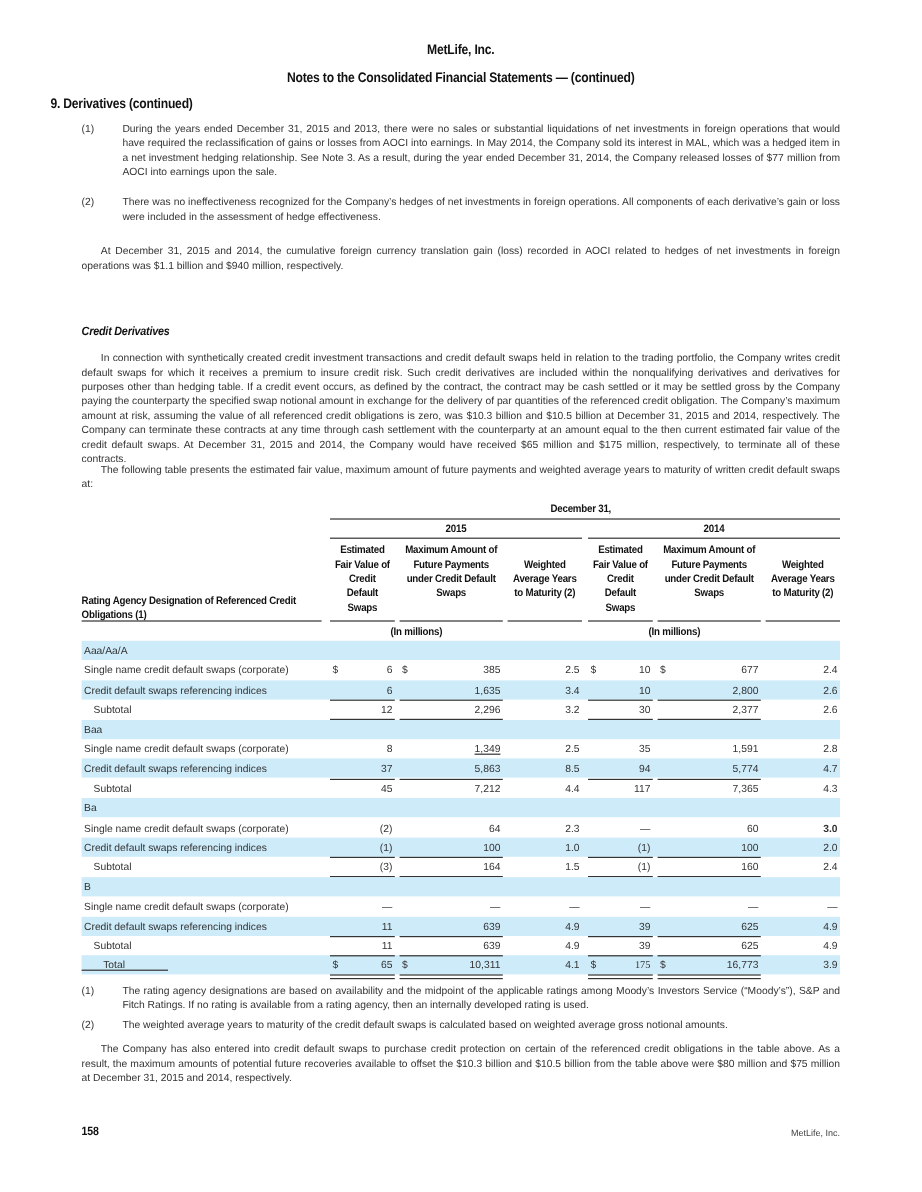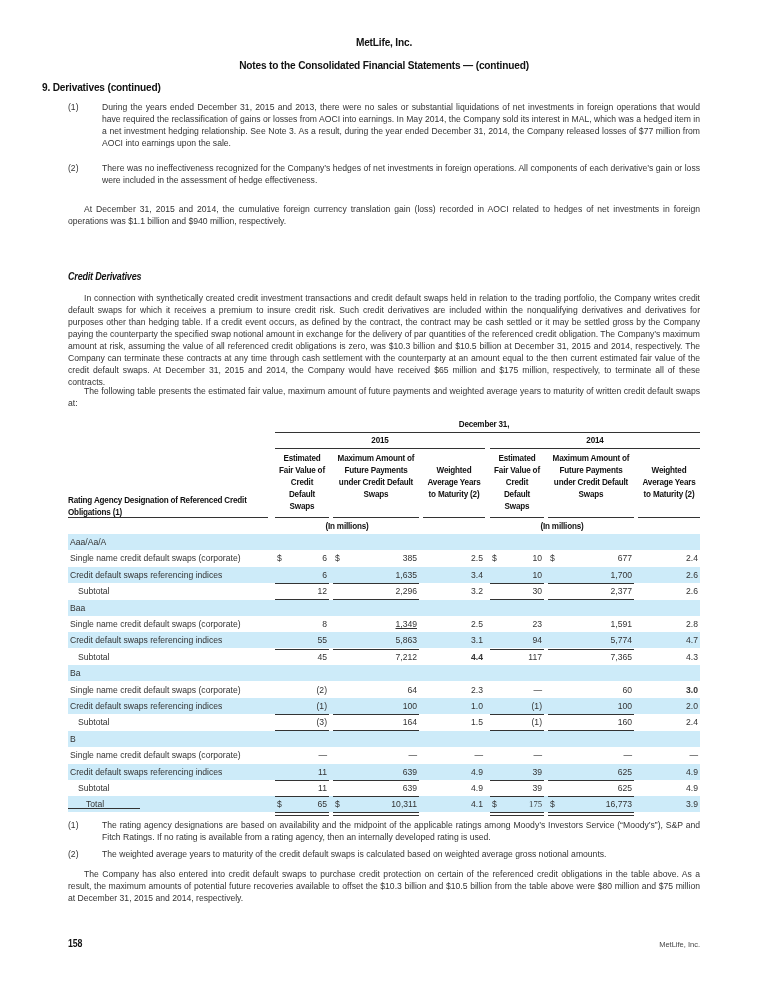--- a/index.html
+++ b/index.html
@@ -102,21 +102,21 @@
         <span class="cell r" style="left: 480px; width: 84px;">677</span>
         <span class="dollar" style="left: 482px;">$</span>
         <span class="cell r" style="left: 570px; width: 60px;">2.4</span>
       </div>
       <div class="row blue" style="top: 148.8px;">
         <span class="cell" style="left: 2px;">Credit default swaps referencing indices</span>
         <span class="cell r" style="left: 207px; width: 52px;">6</span>
         <span class="cell r" style="left: 265px; width: 84px;">1,635</span>
         <span class="cell r" style="left: 355px; width: 60px;">3.4</span>
         <span class="cell r" style="left: 422px; width: 52px;">10</span>
-        <span class="cell r" style="left: 480px; width: 84px;">1,700</span>
+        <span class="cell r" style="left: 480px; width: 84px;">2,800</span>
         <span class="cell r" style="left: 570px; width: 60px;">2.6</span>
       </div>
       <div class="row" style="top: 165.2px;">
         <span class="cell" style="left: 10px;">Subtotal</span>
         <span class="cell r" style="left: 207px; width: 52px;">12</span>
         <span class="cell r" style="left: 265px; width: 84px;">2,296</span>
         <span class="cell r" style="left: 355px; width: 60px;">3.2</span>
         <span class="cell r" style="left: 422px; width: 52px;">30</span>
         <span class="cell r" style="left: 480px; width: 84px;">2,377</span>
         <span class="cell r" style="left: 570px; width: 60px;">2.6</span>
@@ -130,38 +130,38 @@
       <div class="rule" style="left: 422px; width: 54px; top: 181.1px; border-top-width: 1.8px;"></div>
       <div class="rule" style="left: 480px; width: 86px; top: 181.1px; border-top-width: 1.8px;"></div>
       <div class="row blue" style="top: 181.6px;">
         <span class="cell" style="left: 2px;">Baa</span>
       </div>
       <div class="row" style="top: 198px;">
         <span class="cell" style="left: 2px;">Single name credit default swaps (corporate)</span>
         <span class="cell r" style="left: 207px; width: 52px;">8</span>
         <span class="cell r" style="left: 265px; width: 84px; text-decoration: underline;">1,349</span>
         <span class="cell r" style="left: 355px; width: 60px;">2.5</span>
-        <span class="cell r" style="left: 422px; width: 52px;">23</span>
+        <span class="cell r" style="left: 422px; width: 52px;">35</span>
         <span class="cell r" style="left: 480px; width: 84px;">1,591</span>
         <span class="cell r" style="left: 570px; width: 60px;">2.8</span>
       </div>
       <div class="row blue" style="top: 214.4px;">
         <span class="cell" style="left: 2px;">Credit default swaps referencing indices</span>
-        <span class="cell r" style="left: 207px; width: 52px;">55</span>
+        <span class="cell r" style="left: 207px; width: 52px;">37</span>
         <span class="cell r" style="left: 265px; width: 84px;">5,863</span>
-        <span class="cell r" style="left: 355px; width: 60px;">3.1</span>
+        <span class="cell r" style="left: 355px; width: 60px;">8.5</span>
         <span class="cell r" style="left: 422px; width: 52px;">94</span>
         <span class="cell r" style="left: 480px; width: 84px;">5,774</span>
         <span class="cell r" style="left: 570px; width: 60px;">4.7</span>
       </div>
       <div class="row" style="top: 230.8px;">
         <span class="cell" style="left: 10px;">Subtotal</span>
         <span class="cell r" style="left: 207px; width: 52px;">45</span>
         <span class="cell r" style="left: 265px; width: 84px;">7,212</span>
-        <span class="cell r" style="left: 355px; width: 60px; font-weight: bold;">4.4</span>
+        <span class="cell r" style="left: 355px; width: 60px;">4.4</span>
         <span class="cell r" style="left: 422px; width: 52px;">117</span>
         <span class="cell r" style="left: 480px; width: 84px;">7,365</span>
         <span class="cell r" style="left: 570px; width: 60px;">4.3</span>
       </div>
       <div class="rule" style="left: 207px; width: 54px; top: 230.8px;"></div>
       <div class="rule" style="left: 265px; width: 86px; top: 230.8px;"></div>
       <div class="rule" style="left: 422px; width: 54px; top: 230.8px;"></div>
       <div class="rule" style="left: 480px; width: 86px; top: 230.8px;"></div>
       <div class="rule" style="left: 207px; width: 54px; top: 246.7px; border-top-width: 1.8px;"></div>
       <div class="rule" style="left: 265px; width: 86px; top: 246.7px; border-top-width: 1.8px;"></div>

